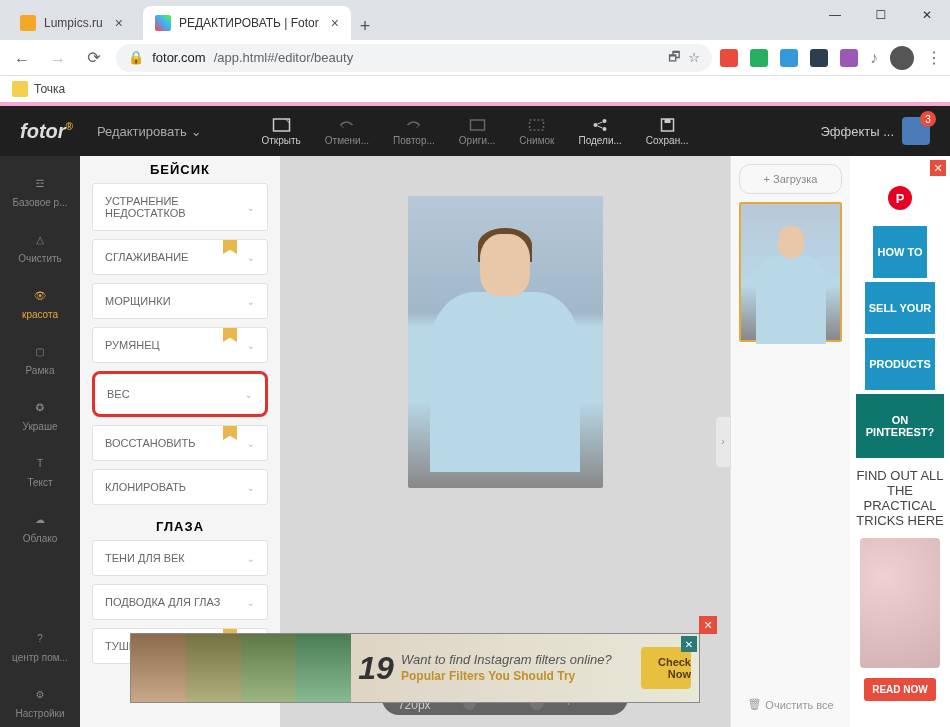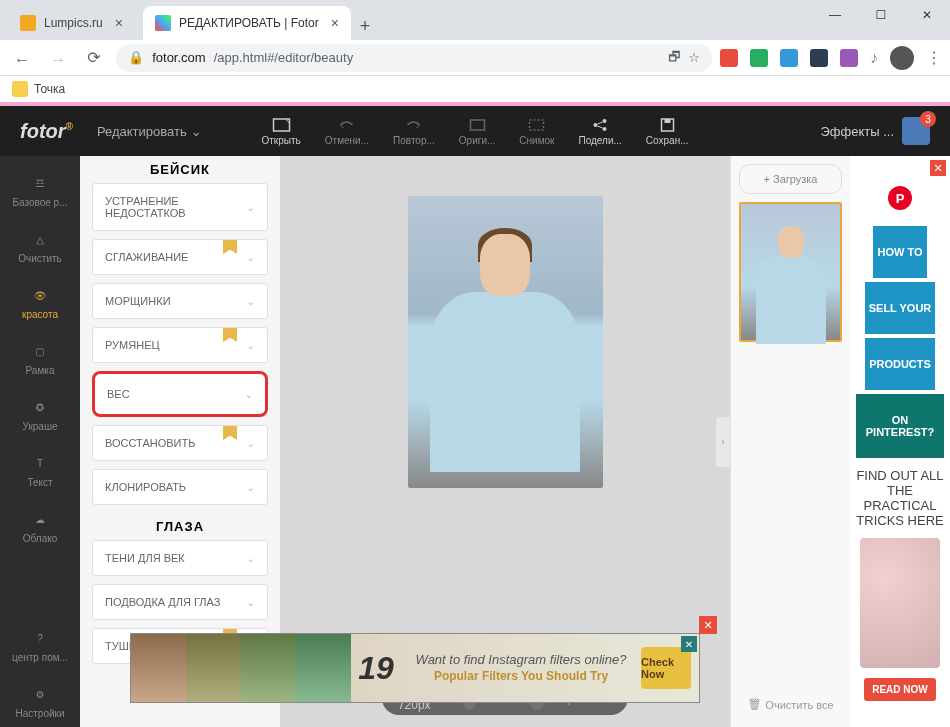--- a/index.html
+++ b/index.html
@@ -84,24 +84,24 @@
 .ad-howto { font-weight: bold; color: #fff; background: #1e94c4; display: inline-block; padding: 20px 4px; margin: 2px 0; font-size: 11px; }
 .ad-sub { font-size: 13px; color: #444; margin-top: 8px; }
 .ad-product { width: 80px; height: 130px; margin: 10px auto; background: radial-gradient(circle at 30% 30%, #f0d0d0, #d0b0b0); border-radius: 4px; }
 .read-btn { background: #e74c3c; color: #fff; padding: 6px 8px; font-size: 10px; font-weight: bold; border-radius: 3px; display: inline-block; }
 
 
 .banner { position: absolute; bottom: 24px; left: 130px; width: 570px; height: 70px; background: linear-gradient(90deg, #d8c8b8, #e8e8d8); display: flex; align-items: center; border: 1px solid #888; }
 .banner-imgs { display: flex; height: 100%; }
 .banner-img { width: 55px; height: 100%; background: linear-gradient(180deg, #8b6b4b, #c8a888); }
 .banner-num { width: 50px; font-size: 32px; font-weight: bold; font-style: italic; color: #333; text-align: center; }
-.banner-text { flex: 1; font-size: 13px; line-height: 1.3; text-align: center; }
+.banner-text { flex: 1; font-size: 13px; line-height: 1.3; }
 .banner-title { font-style: italic; color: #555; }
 .banner-sub { font-weight: bold; color: #c09030; font-size: 12px; }
-.banner-cta { width: 50px; height: 42px; background: #e8c040; color: #5a3a1a; font-size: 11px; font-weight: bold; display: flex; flex-direction: column; align-items: flex-start; justify-content: center; border-radius: 4px; margin-right: 8px; }
+.banner-cta { width: 50px; height: 42px; background: #e8c040; color: #5a3a1a; font-size: 11px; font-weight: bold; display: flex; flex-direction: column; align-items: flex-end; justify-content: center; border-radius: 4px; margin-right: 8px; }
 .banner-close { position: absolute; top: 2px; right: 2px; width: 16px; height: 16px; background: #2a7a7a; color: #fff; font-size: 10px; display: flex; align-items: center; justify-content: center; }
 .banner-dismiss { position: absolute; top: -18px; right: -18px; width: 18px; height: 18px; background: #e74c3c; color:#fff; display:flex; align-items:center; justify-content:center; font-size:11px;}
 
 .expand-handle { position: absolute; right: 0; top: 50%; transform: translateY(-50%); width: 14px; height: 50px; background: #e8e8e8; border-radius: 4px 0 0 4px; display: flex; align-items: center; justify-content: center; color: #999; font-size: 10px; }
 </style>
 </head>
 <body>
 
 <div class="titlebar">
   <div class="tab inactive">

